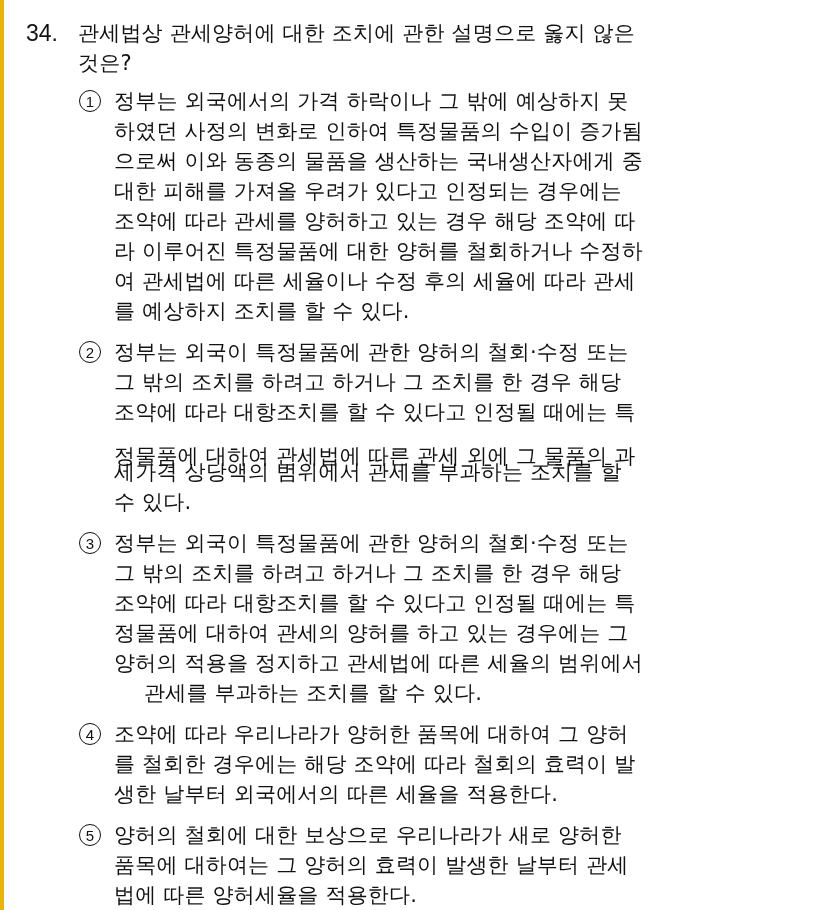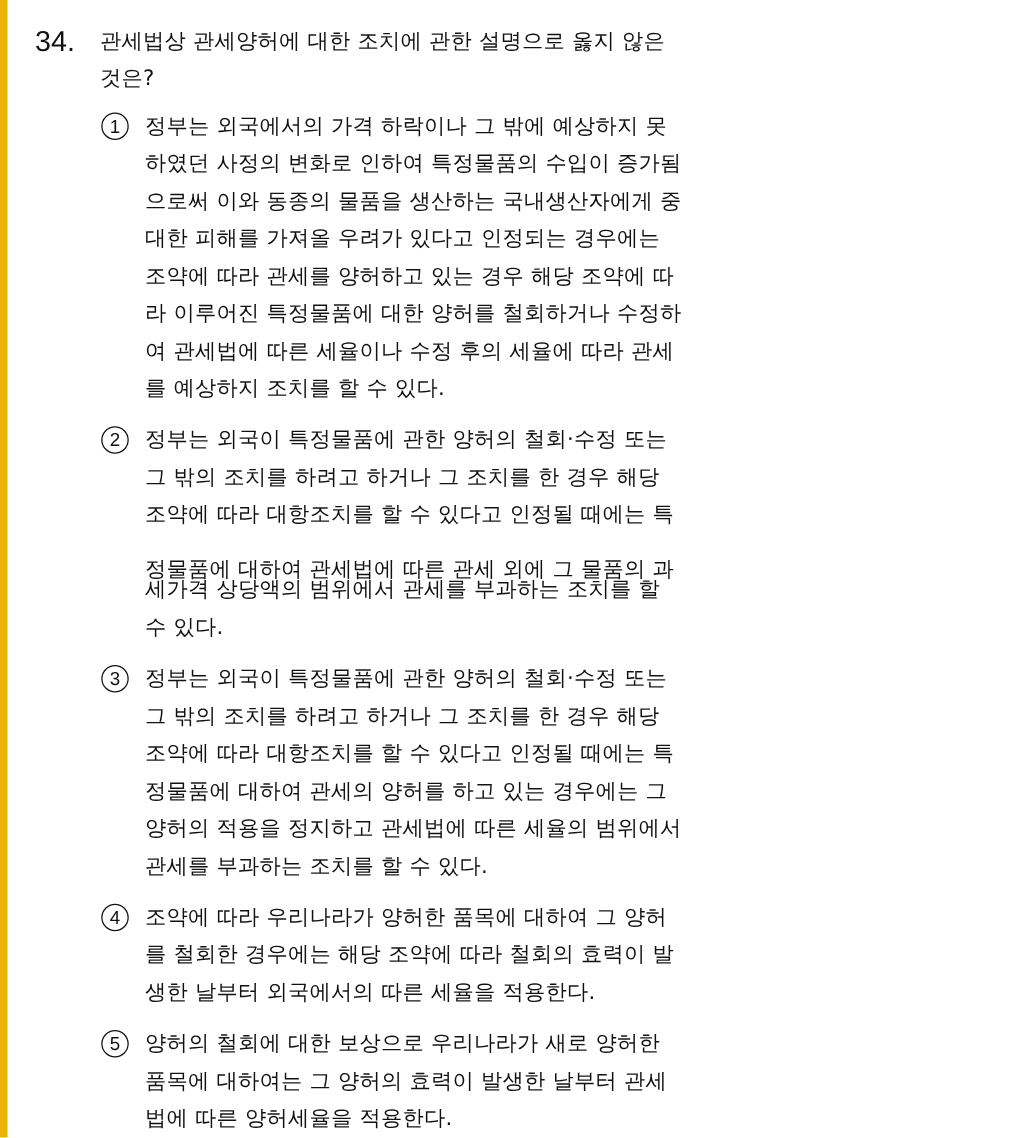--- a/index.html
+++ b/index.html
@@ -15,26 +15,26 @@
       font-family: "DejaVu Sans", "Liberation Sans", sans-serif;
       color: #111111;
     }
     .page {
       position: absolute;
       left: 0;
       top: 0;
       width: 826px;
       height: 910px;
       box-sizing: border-box;
-      border-left: 6px solid #eab308;
+      border-left: 4px solid #eab308;
     }
     .line {
       position: absolute;
       white-space: nowrap;
-      font-size: 17px;
+      font-size: 21px;
       line-height: 30px;
       height: 30px;
       letter-spacing: 0.2px;
     }
     .qnum {
       position: absolute;
       left: 22px;
       top: 18px;
       font-size: 23px;
       line-height: 30px;
@@ -97,21 +97,21 @@
   <div class="line otext" style="top:487px;">수 있다.</div>
 
   <div class="marker" style="top:528px;">
     <span class="circle">3</span>
   </div>
   <div class="line otext" style="top:528px;">정부는 외국이 특정물품에 관한 양허의 철회·수정 또는</div>
   <div class="line otext" style="top:558px;">그 밖의 조치를 하려고 하거나 그 조치를 한 경우 해당</div>
   <div class="line otext" style="top:588px;">조약에 따라 대항조치를 할 수 있다고 인정될 때에는 특</div>
   <div class="line otext" style="top:618px;">정물품에 대하여 관세의 양허를 하고 있는 경우에는 그</div>
   <div class="line otext" style="top:648px;">양허의 적용을 정지하고 관세법에 따른 세율의 범위에서</div>
-  <div class="line otext" style="top:678px;">관세를 부과하는 조치를 할 수 있다.</div>
+  <div class="line otext" style="top:678px;margin-left:30px;">관세를 부과하는 조치를 할 수 있다.</div>
 
   <div class="marker" style="top:719px;">
     <span class="circle">4</span>
   </div>
   <div class="line otext" style="top:719px;">조약에 따라 우리나라가 양허한 품목에 대하여 그 양허</div>
   <div class="line otext" style="top:749px;">를 철회한 경우에는 해당 조약에 따라 철회의 효력이 발</div>
   <div class="line otext" style="top:779px;">생한 날부터 외국에서의 따른 세율을 적용한다.</div>
 
   <div class="marker" style="top:820px;">
     <span class="circle">5</span>

